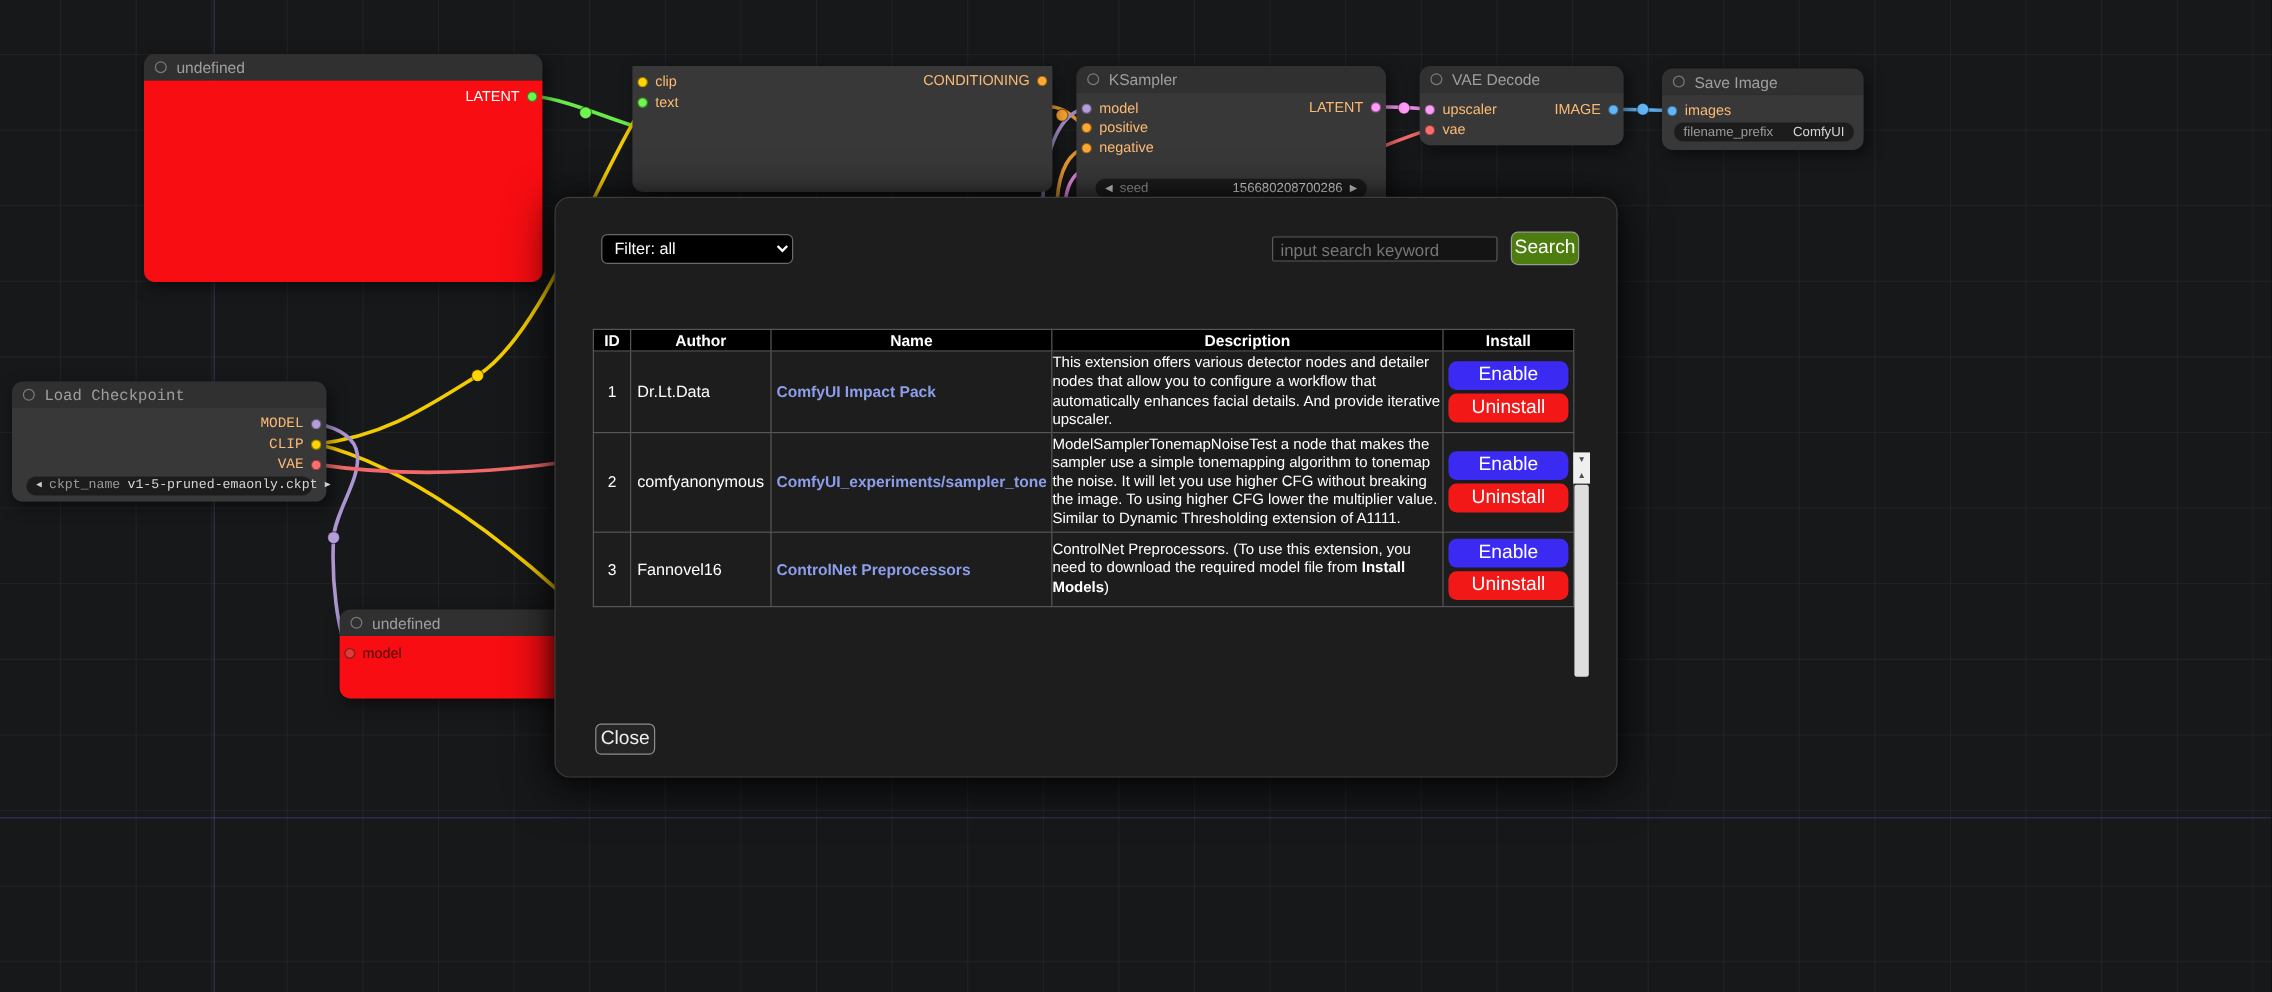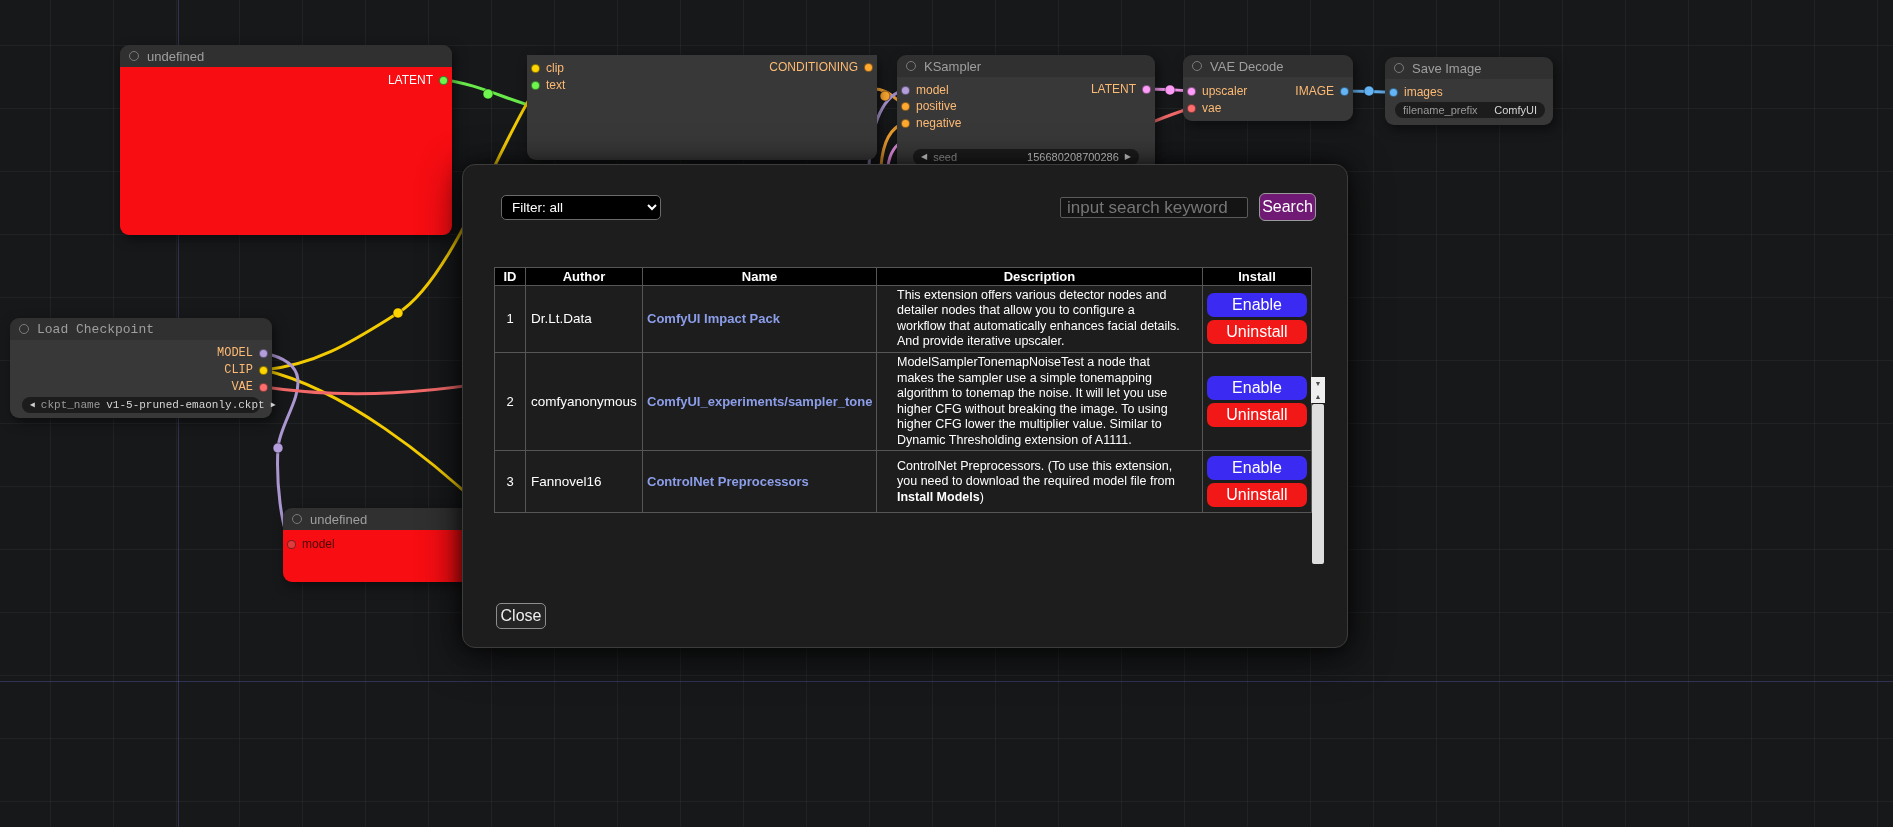--- a/index.html
+++ b/index.html
@@ -54,39 +54,39 @@
   
   #manager-dialog { position:absolute; left:462px; top:164px; width:886px; height:484px;
                     background:#1d1d1d; border:1px solid #3c3c3c; border-radius:13px;
                     box-shadow:0 8px 40px rgba(0,0,0,0.7), 0 0 18px rgba(0,0,0,0.55);
                     z-index:10; }
   #filter-select { position:absolute; left:38px; top:30px; width:160px; height:25px;
                    background:#000; color:#fff; border:1px solid #6a6a6a; border-radius:5px;
                    font-size:13.5px; font-family:inherit; padding:0 6px; }
   #search-input { position:absolute; left:597px; top:32px; width:188px; height:21px;
                   background:#141414; border:1px solid #5a5a5a; border-radius:2px;
-                  color:#ddd; font-size:17px; font-family:inherit; padding:0 6px; }
+                  color:#ddd; font-size:14px; font-family:inherit; padding:0 6px; }
   #search-input::placeholder { color:#767676; }
   #search-button { position:absolute; left:796px; top:28px; width:57px; height:28px;
-                   background:#701a75; border:1px solid #9a9a9a; border-radius:6px;
+                   background:#4d7c0f; border:1px solid #9a9a9a; border-radius:6px;
                    color:#fff; font-size:16px; font-family:inherit; cursor:pointer; }
   .table-area { position:absolute; left:31px; top:61px; width:831px; height:328px;
                 display:flex; align-items:center; }
   .table-wrap { width:817px; }
   table { width:817px; border-collapse:collapse; table-layout:fixed; }
   col.c1{width:31px;} col.c2{width:117px;} col.c3{width:234px;} col.c4{width:326px;} col.c5{width:109px;}
   th { background:#000; color:#fff; font-size:13px; font-weight:bold;
        border:1px solid #565656; height:18px; padding:0 2px; }
   td { border:1px solid #565656; color:#fff; vertical-align:middle; }
   td.c-id { text-align:center; font-size:13px; }
   td.c-author { font-size:13.5px; padding:0 5px; }
   td.c-name { padding:0 4px; }
   td.c-name a { color:#8c9eea; font-weight:bold; font-size:13px; text-decoration:none;
                 display:block; white-space:nowrap; overflow:hidden; }
-  td.c-desc { font-size:12.5px; line-height:15.6px; padding:2px 20px; }
+  td.c-desc { font-size:12.5px; line-height:15.6px; padding:2px 0; }
   td.c-install { padding:2px 0; }
   .btn { display:block; width:100px; height:24px; margin:3px auto; border:none;
          border-radius:7px; color:#fff; font-size:16px; font-family:inherit; cursor:pointer; }
   .btn-enable { background:#3b2bf2; }
   .btn-uninstall { background:#f21818; }
   .scrollbar { width:14px; background:#f7f7f7; position:relative; border-radius:1px; }
   .sb-btn { position:absolute; left:0; right:0; height:13px; background:#efefef;
             display:flex; align-items:center; justify-content:center;
             font-size:7px; color:#4c4c4c; cursor:pointer; }
   .sb-btn.up { top:0; } .sb-btn.down { bottom:0; }

